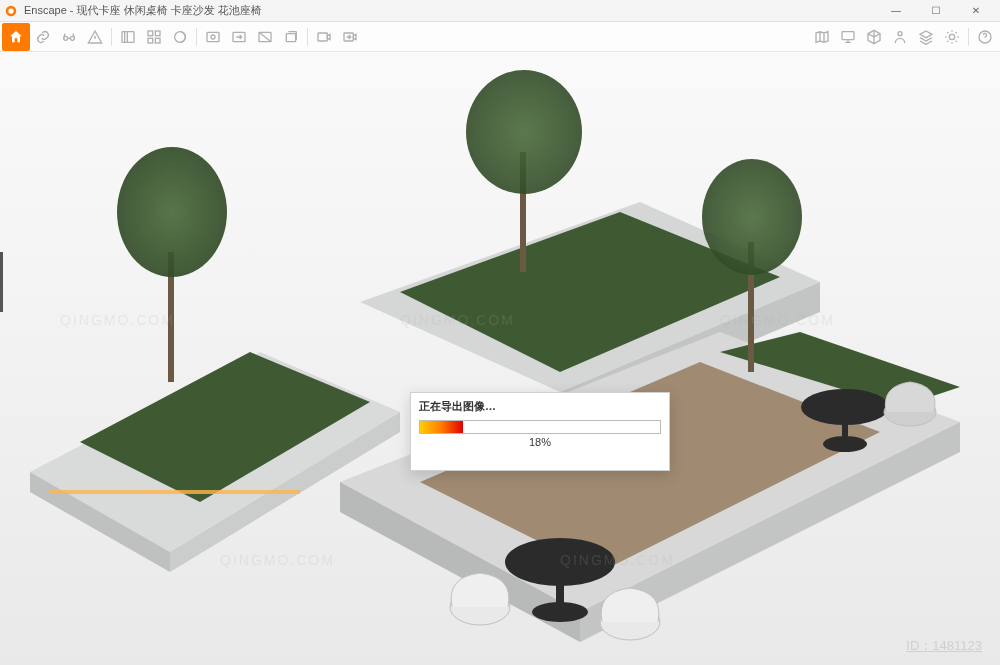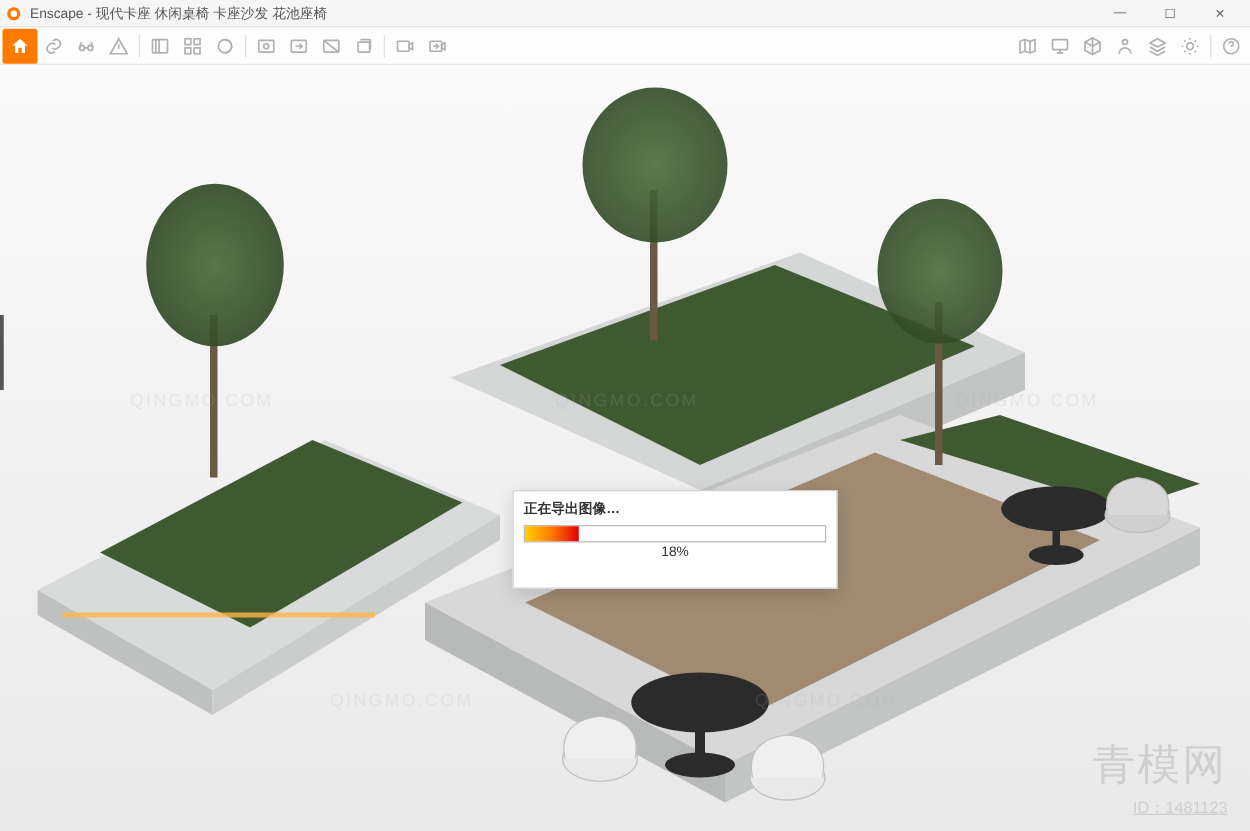--- a/index.html
+++ b/index.html
@@ -83,21 +83,20 @@
     .render { width: 100%; height: 100%; }
 
     
     .wm {
       position: absolute;
       color: rgba(170,170,170,0.18);
       font-size: 14px;
       letter-spacing: 2px;
       pointer-events: none;
       font-family: Arial, sans-serif;
-      margin-left: 44px;
     }
     .brand {
       position: absolute;
       right: 18px; bottom: 10px;
       text-align: right;
       color: #d0d0d0;
       pointer-events: none;
     }
     .brand-zh {
       font-size: 34px;
@@ -386,18 +385,17 @@
     <div class="dialog">
       <div class="dialog-title">正在导出图像…</div>
       <div class="progress-track">
         <div class="progress-fill" style="width: 18%;"></div>
       </div>
       <div class="progress-pct">18%</div>
     </div>
 
     
     <div class="brand">
-      <div class="brand-zh">青模网</div>
       <div class="brand-id">ID：1481123</div>
     </div>
 
   </div>
 </div>
 
 </body></html>

